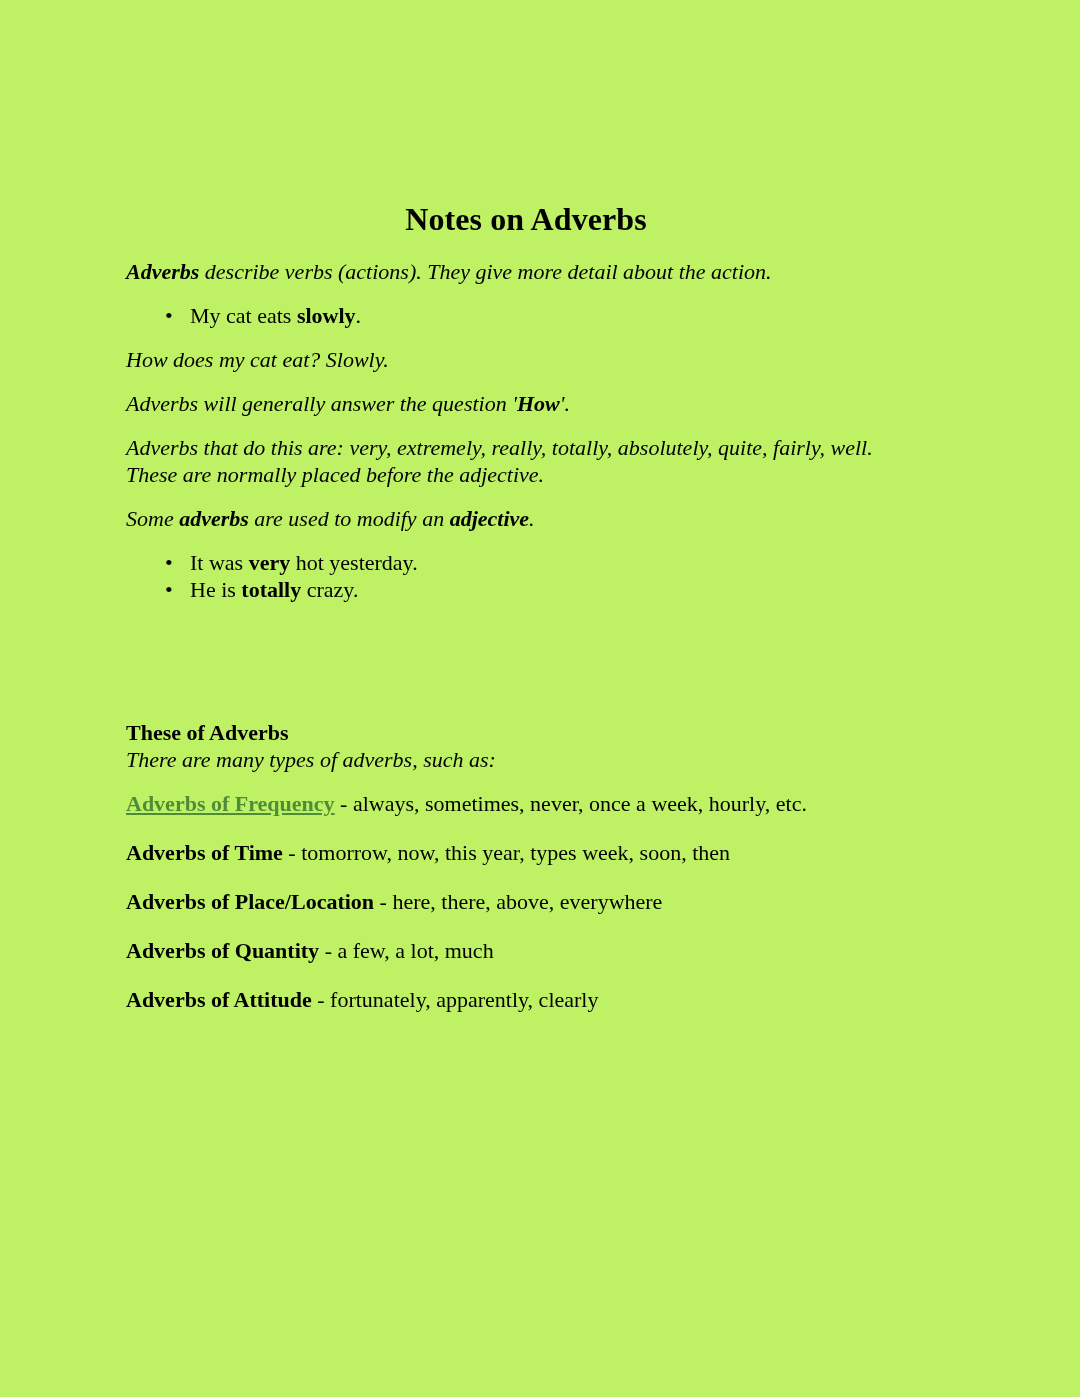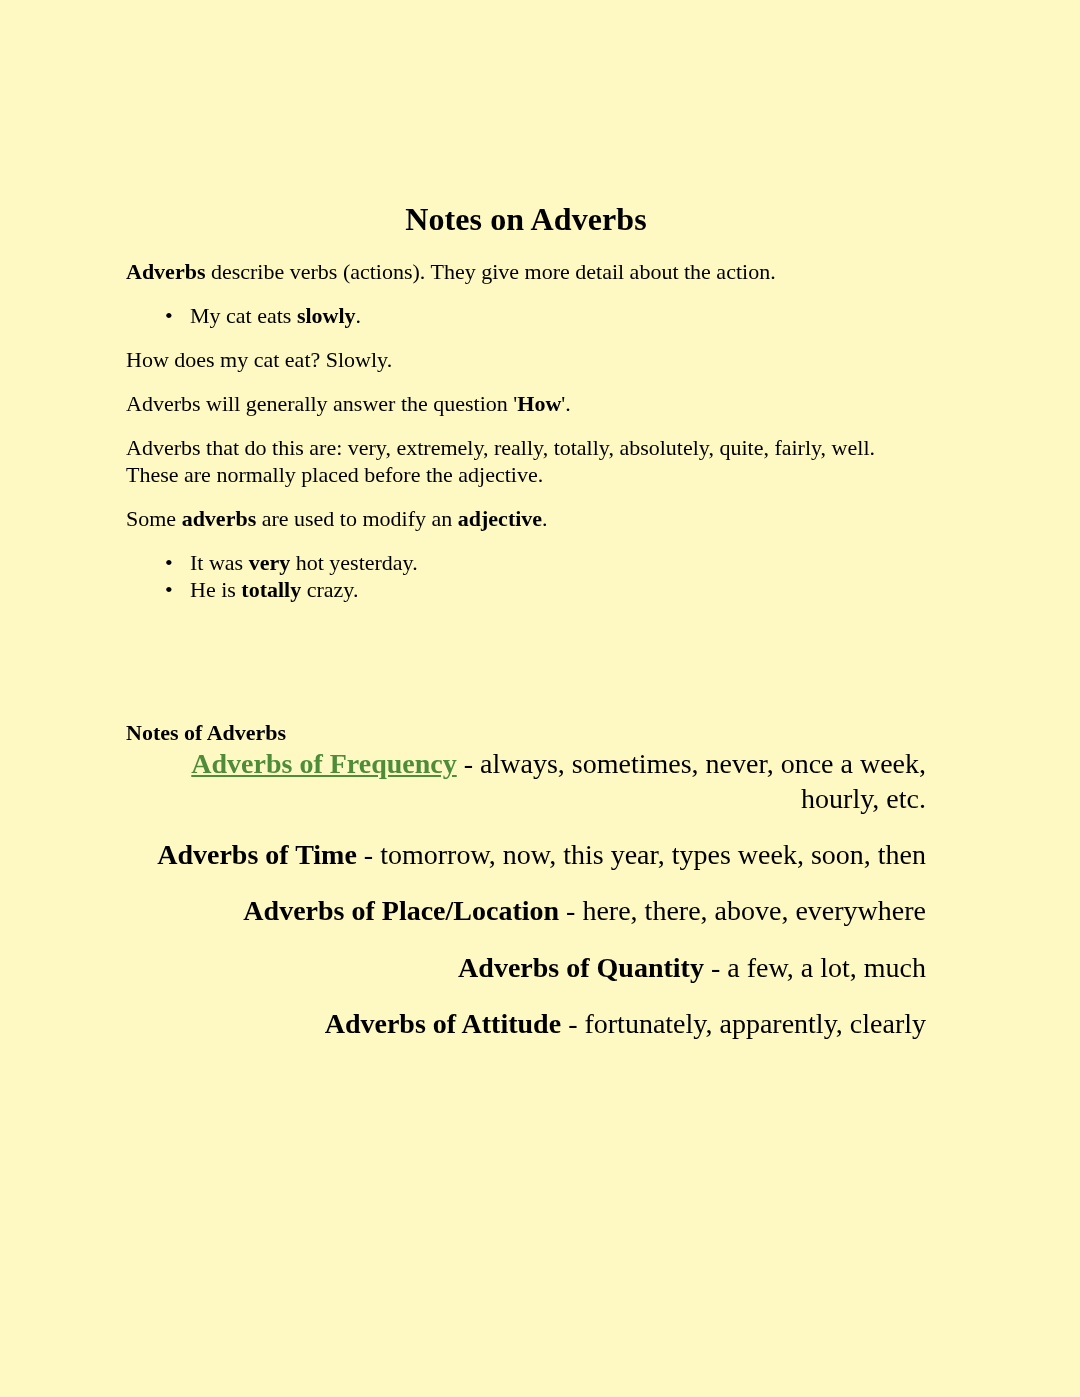--- a/index.html
+++ b/index.html
@@ -12,21 +12,21 @@
     height: 1397px;
     font-family: "Liberation Serif", "DejaVu Serif", serif;
     color: #000000;
     -webkit-font-smoothing: antialiased;
   }
 
   .page {
     position: relative;
     width: 1080px;
     height: 1397px;
-    background: #fef9c3;
+    background: #bef264;
     box-sizing: border-box;
     padding: 0;
     overflow: hidden;
   }
 
   .doc-body {
     position: absolute;
     left: 126px;
     top: 200px;
     width: 800px;
@@ -39,20 +39,21 @@
     line-height: 1.22;
     margin: 0 0 20px 0;
     letter-spacing: 0.1px;
   }
 
   p.para {
     font-size: 22px;
     line-height: 1.225;
     margin: 0 0 17px 0;
     text-align: left;
+    font-style: italic;
   }
 
   p.para.nogap {
     margin-bottom: 0;
   }
 
   p.section-head {
     font-size: 22px;
     font-weight: bold;
     line-height: 1.225;
@@ -92,24 +93,23 @@
     text-decoration: underline;
     text-decoration-color: #4E8C3A;
     text-underline-offset: 2px;
   }
 
   .spacer-block {
     height: 100px;
   }
 
   .type-line {
-    font-size: 28px;
+    font-size: 22px;
     line-height: 1.225;
     margin: 0 0 22px 0;
-    text-align: right;
   }
   .type-line .type-name { font-weight: bold; }
   .type-line .type-examples { font-weight: normal; }
 </style>
 </head>
 <body>
 
 <div class="page">
   <div class="doc-body">
 
@@ -129,21 +129,22 @@
 
     <p class="para"><span>Some </span><b>adverbs</b><span> are used to modify an </span><b>adjective</b><span>.</span></p>
 
     <ul class="bullets top-gap">
       <li><span class="dot">•</span><span>It was </span><b>very</b><span> hot yesterday.</span></li>
       <li><span class="dot">•</span><span>He is </span><b>totally</b><span> crazy.</span></li>
     </ul>
 
     <div class="spacer-block"></div>
 
-    <p class="section-head">Notes of Adverbs</p>
+    <p class="section-head">These of Adverbs</p>
+    <p class="para">There are many types of adverbs, such as:</p>
 
     <p class="type-line"><a href="#" class="green-link">Adverbs of Frequency</a><span class="type-examples"> - always, sometimes, never, once a week, hourly, etc.</span></p>
 
 
     <p class="type-line"><span class="type-name">Adverbs of Time</span><span class="type-examples"> - tomorrow, now, this year, types week, soon, then</span></p>
 
     <p class="type-line"><span class="type-name">Adverbs of Place/Location</span><span class="type-examples"> - here, there, above, everywhere</span></p>
 
 
     <p class="type-line"><span class="type-name">Adverbs of Quantity</span><span class="type-examples"> - a few, a lot, much</span></p>

